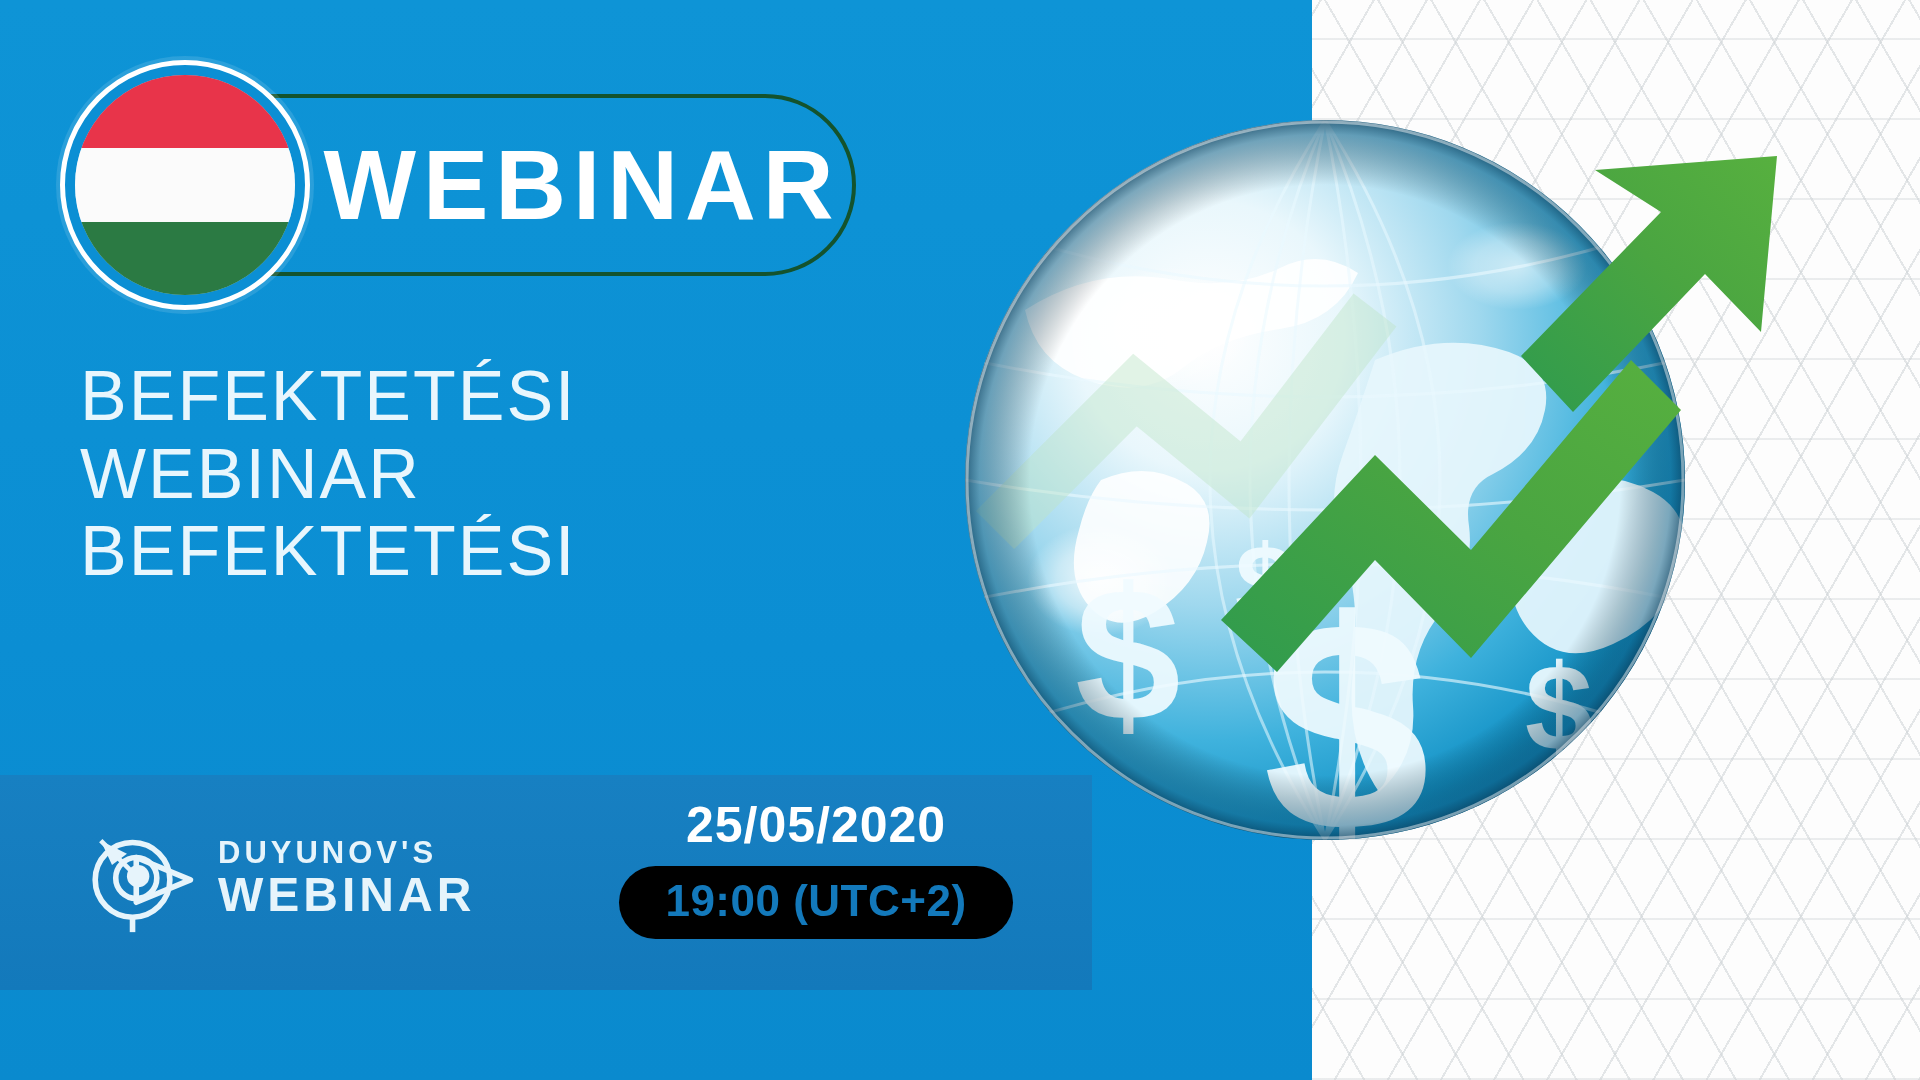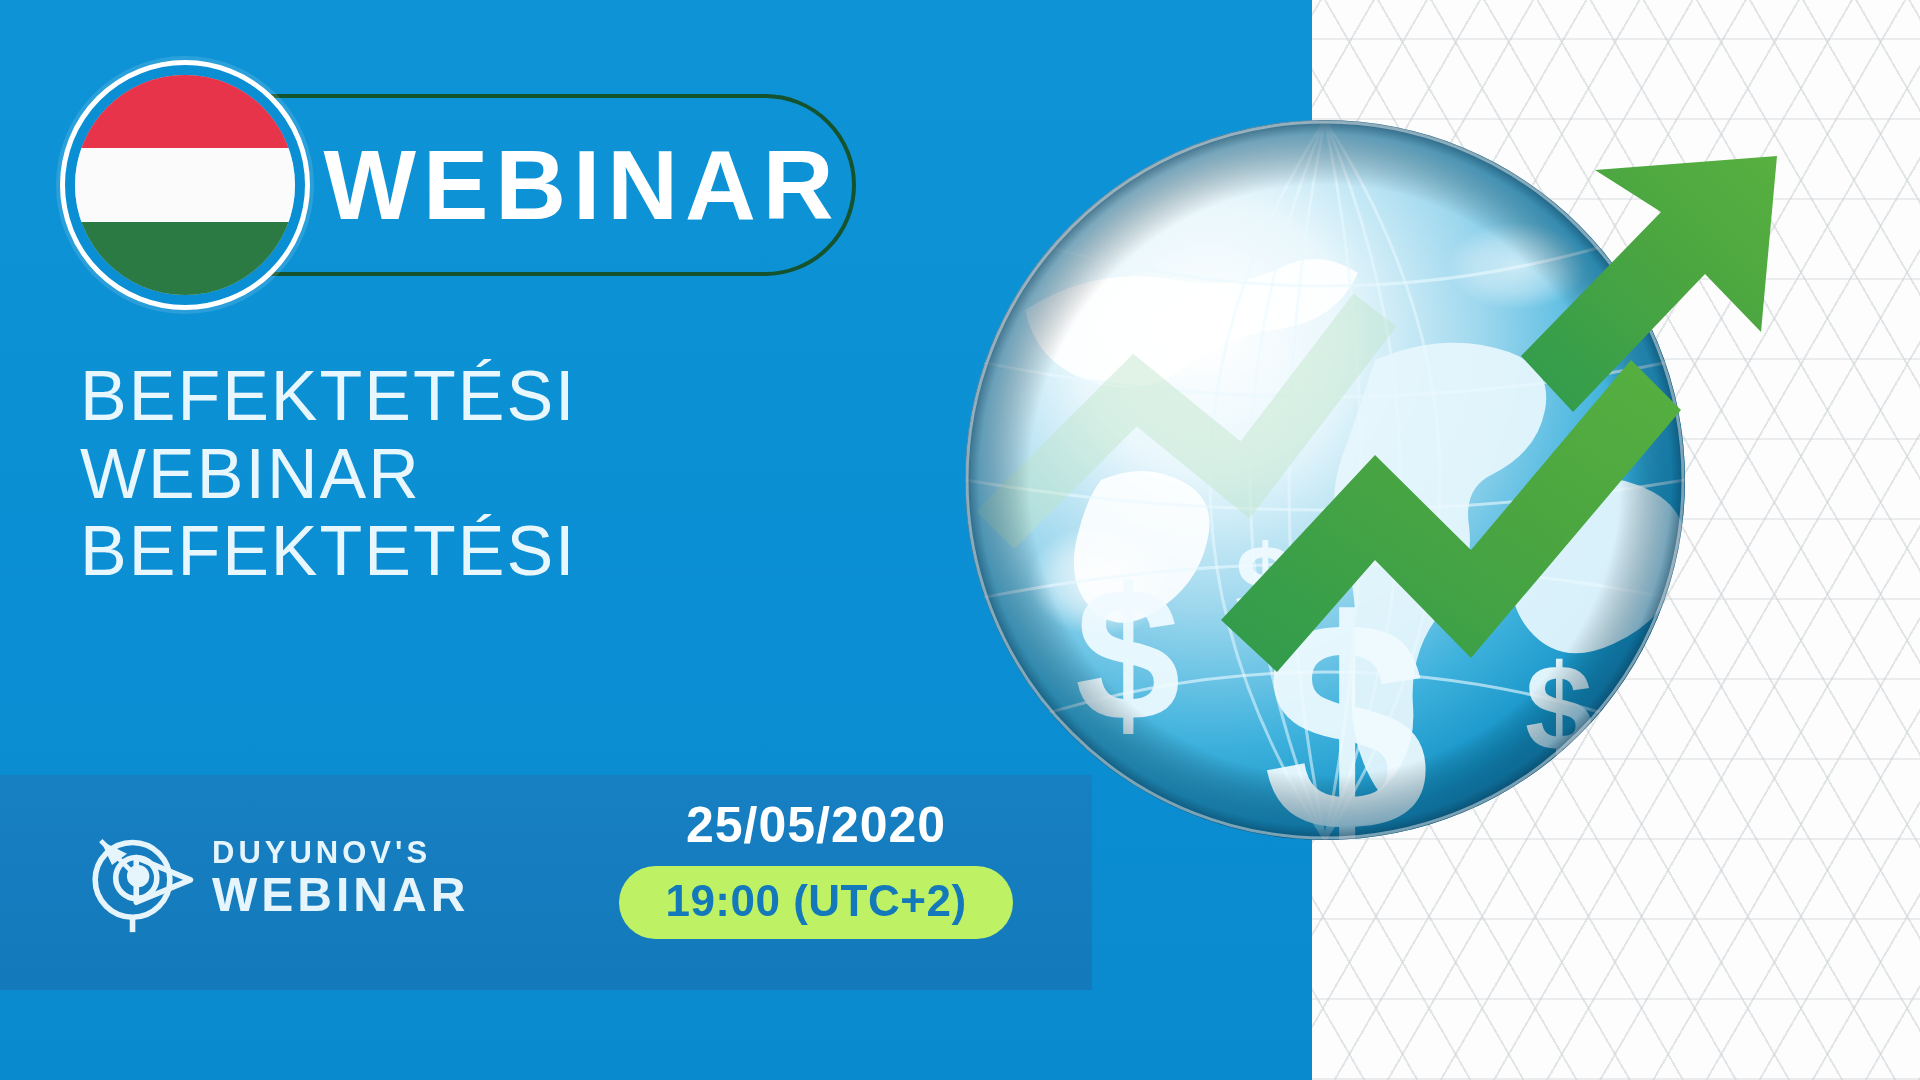--- a/index.html
+++ b/index.html
@@ -135,21 +135,21 @@
     display: flex;
     align-items: center;
     height: 120px;
   }
   .logo-mark {
     width: 112px;
     height: 112px;
     flex: 0 0 auto;
   }
   .logo-words {
-    margin-left: 16px;
+    margin-left: 22px;
     color: #e6f4fb;
     line-height: 1.0;
   }
   .logo-top {
     font-size: 31px;
     font-weight: bold;
     letter-spacing: 4px;
   }
   .logo-bottom {
     font-size: 48px;
@@ -168,21 +168,21 @@
   .date-text {
     color: #ffffff;
     font-size: 50px;
     font-weight: bold;
     letter-spacing: 1px;
     line-height: 1;
   }
   .time-pill {
     margin: 16px auto 0 auto;
     display: inline-block;
-    background: #bef264;
+    background: #000000;
     color: #1379bb;
     font-size: 44px;
     font-weight: bold;
     border-radius: 40px;
     padding: 13px 46px 16px 46px;
     line-height: 1;
     letter-spacing: 0.5px;
   }
 
   

